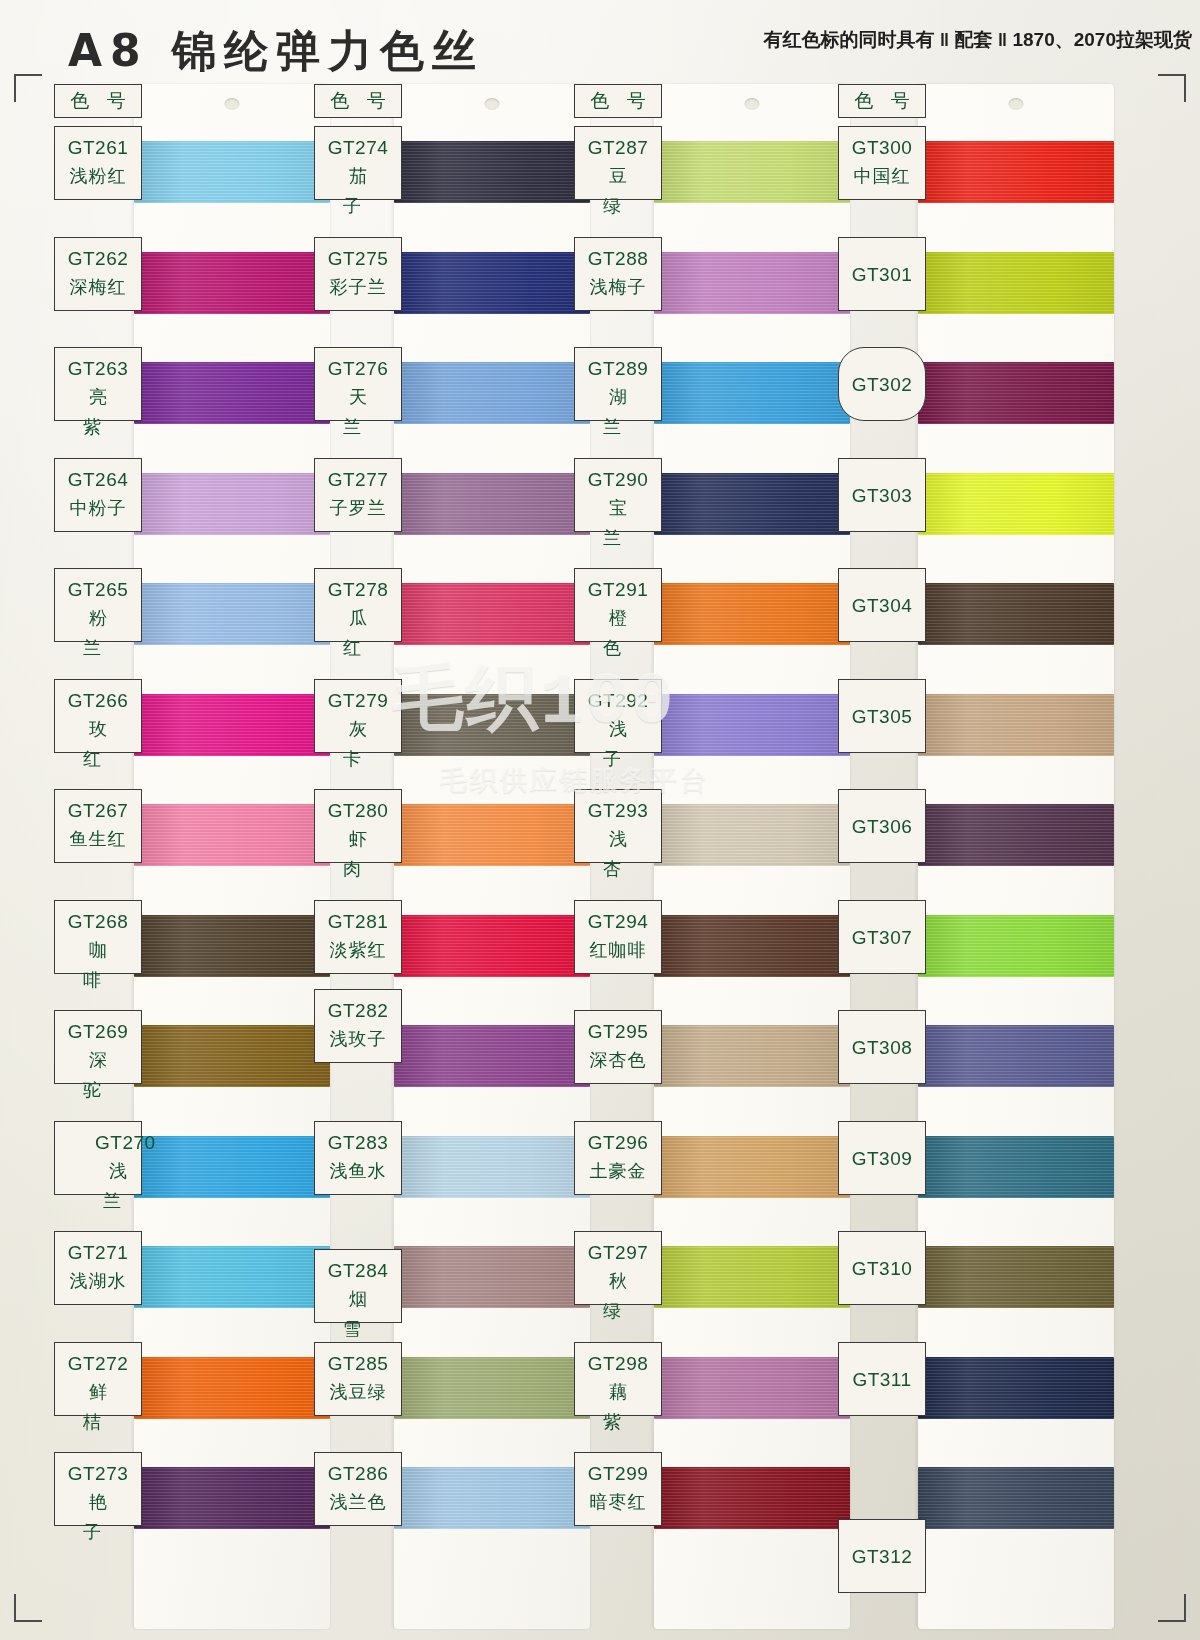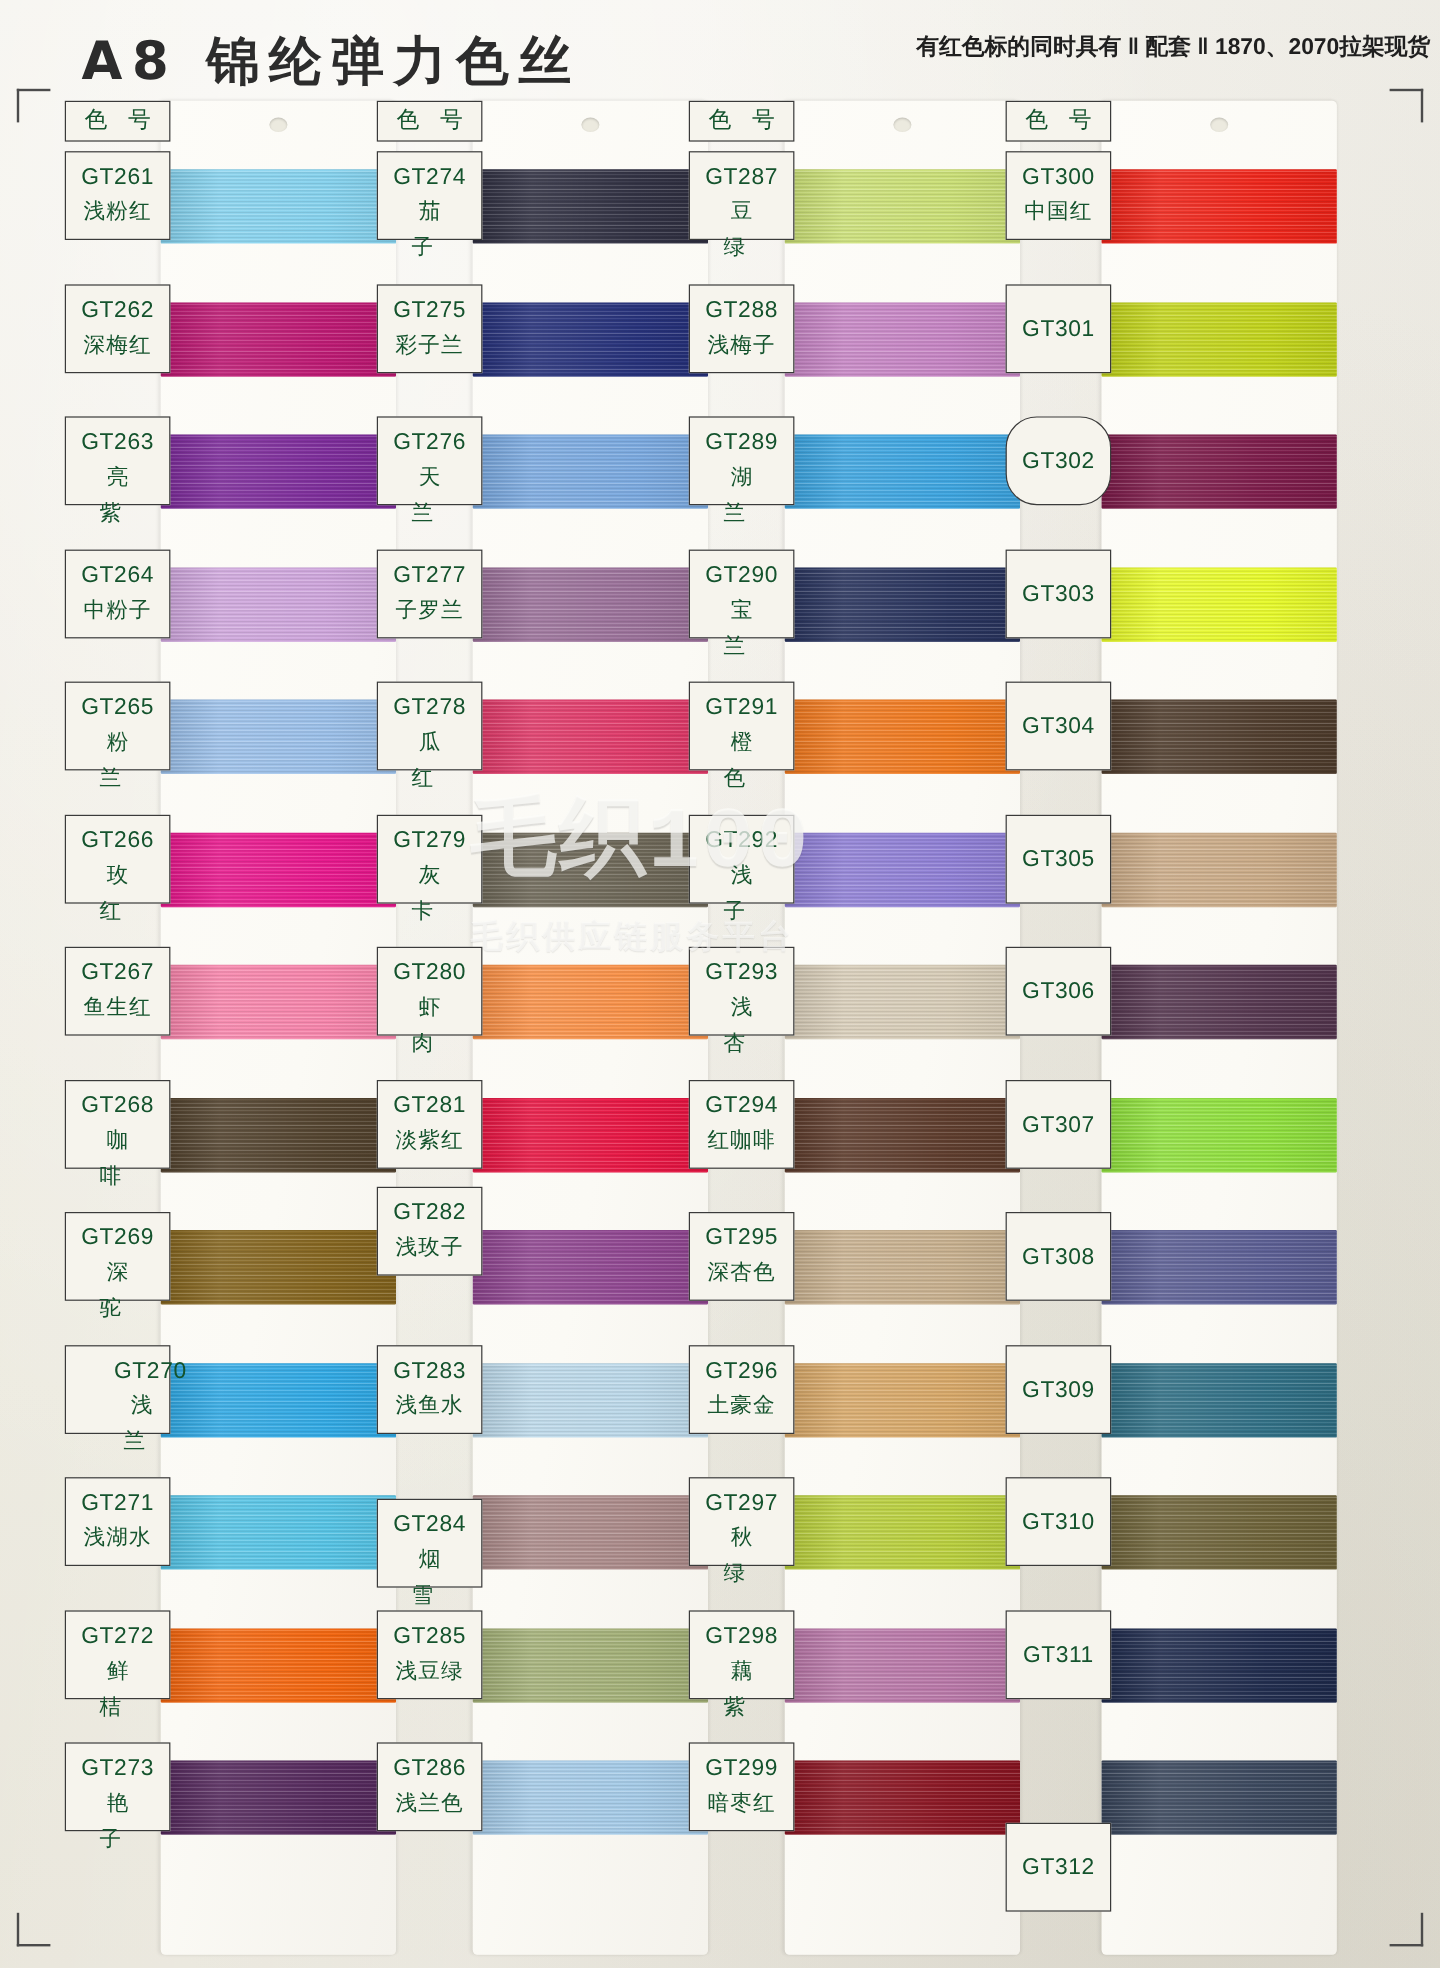--- a/index.html
+++ b/index.html
@@ -204,20 +204,21 @@
     font-family: Liberation Mono, monospace;
   }
   #wm-sub {
     margin-top: 16px;
     font-size: 27px;
     font-weight: 700;
     color: rgba(252,252,250,0.62);
     letter-spacing: 3px;
     text-shadow: 0 1px 1px rgba(90,90,90,0.14);
     white-space: nowrap;
+    margin-left: 48px;
   }
 </style>
 </head>
 <body>
 
 <div id="card">
 
   <div id="paper-grain"></div>
 
   <div class="corner tl"></div>

